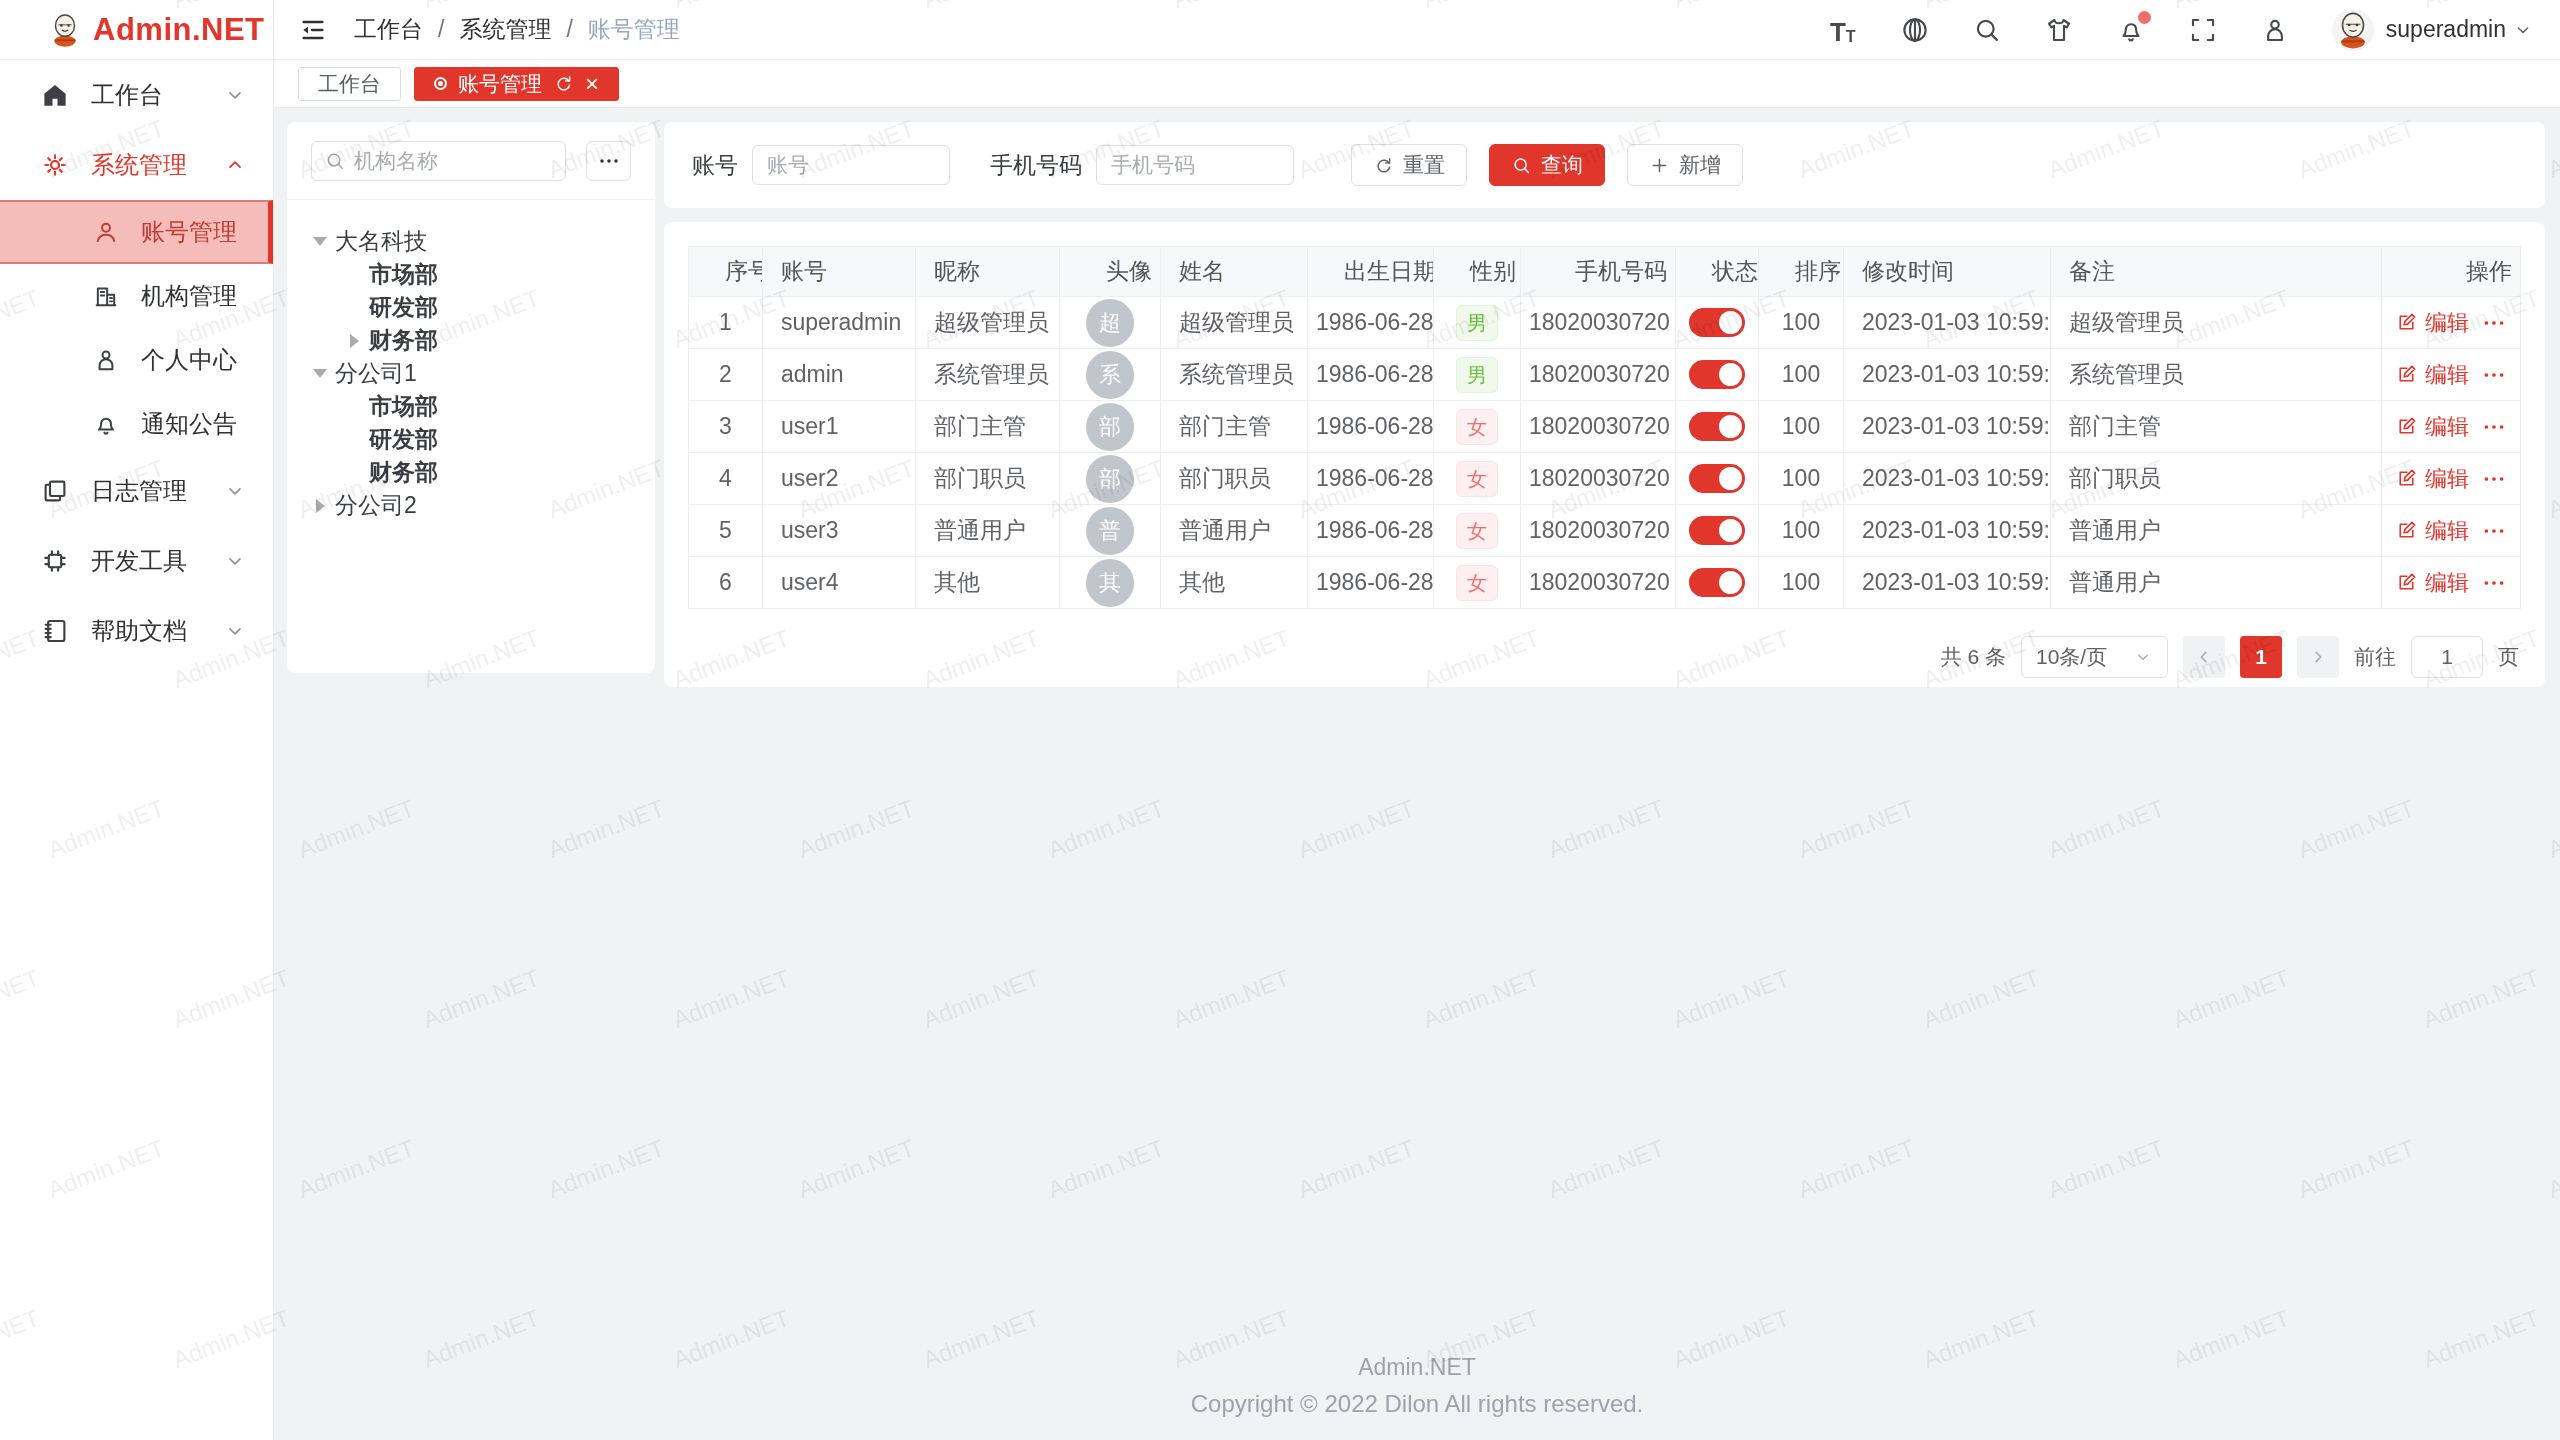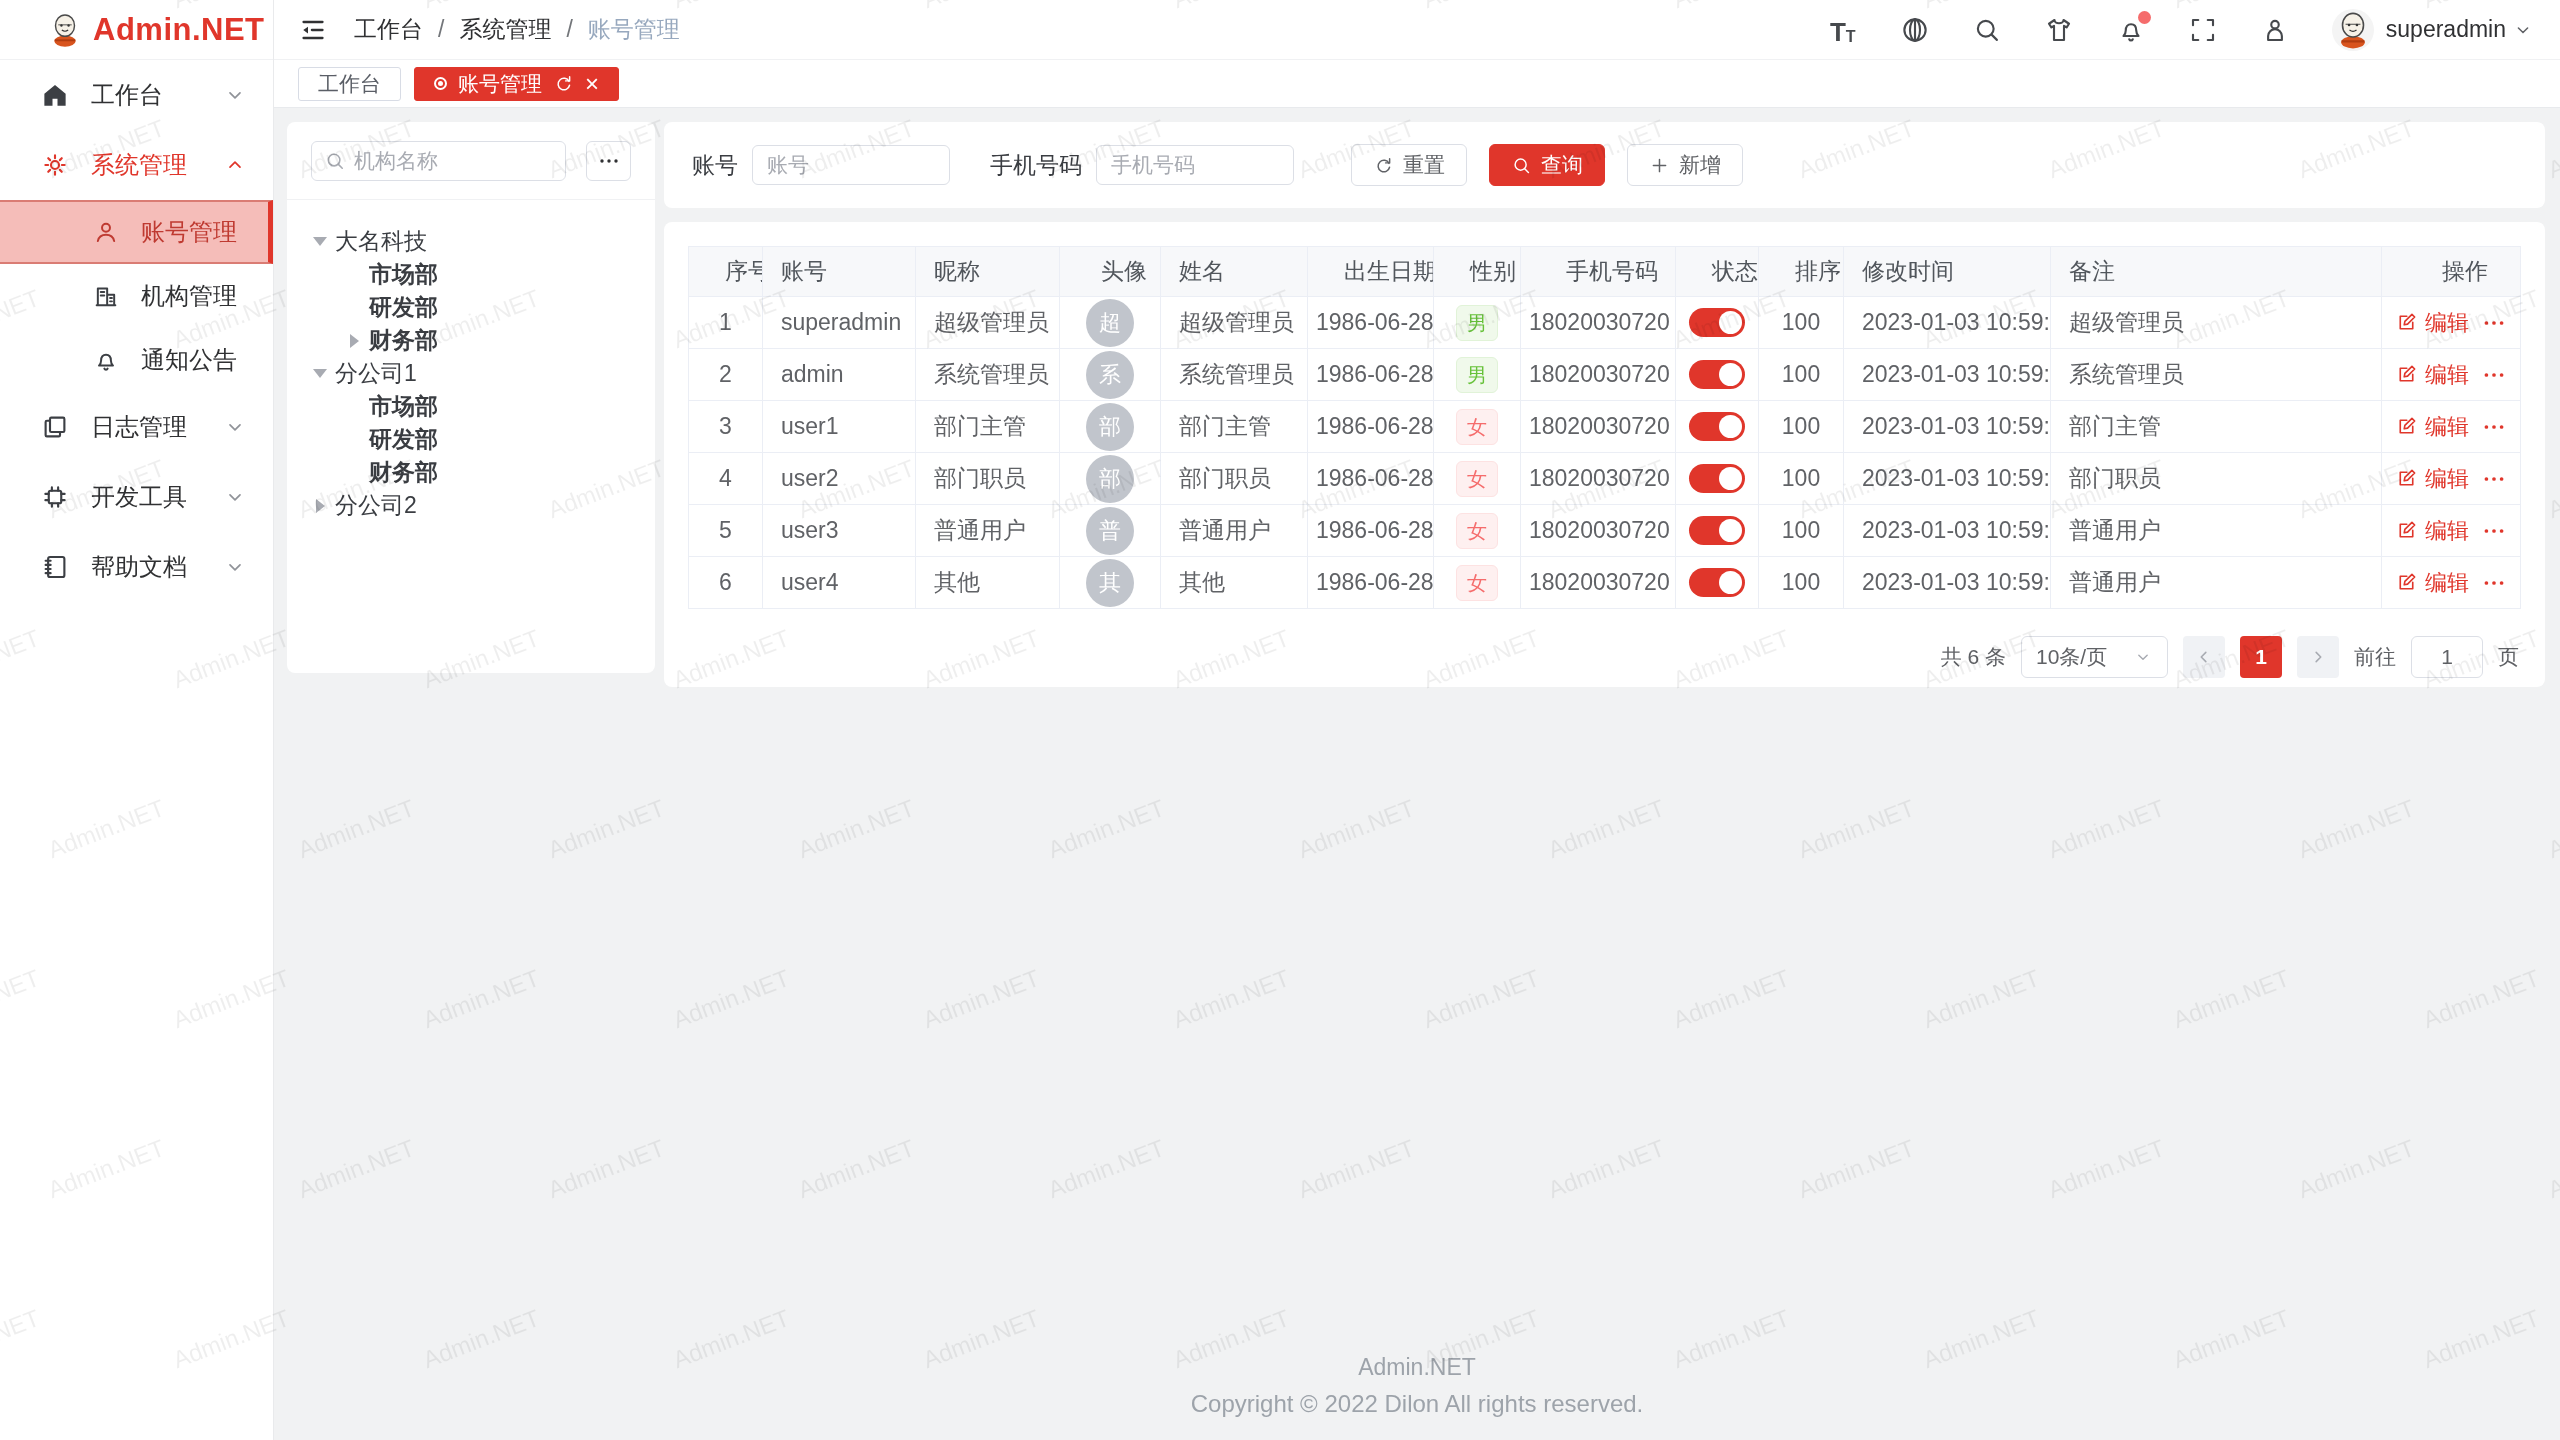--- a/index.html
+++ b/index.html
@@ -106,21 +106,21 @@
   .btn{height:42px;border-radius:6px;display:flex;align-items:center;gap:9px;padding:0 21px;font-size:21px;cursor:pointer;
     border:1.5px solid var(--border);background:#fff;color:var(--text2);font-family:inherit;white-space:nowrap;}
   .btn .ic{width:21px;height:21px;}
   .btn.primary{background:var(--primary);border-color:var(--primary);color:#fff;}
   .btn + .btn{margin-left:22px;}
   .btn.first{margin-left:57px;}
 
   .table-card{flex:1;padding:24px 24px 0;display:flex;flex-direction:column;min-height:0;}
   table{width:100%;border-collapse:collapse;table-layout:fixed;font-size:23px;color:var(--text2);}
   th,td{border:1px solid var(--tborder);padding:0 8px;white-space:nowrap;overflow:hidden;}
-  th{height:50px;background:#f7f8fa;font-weight:500;color:#51565c;text-align:center;padding-left:36px;}
+  th{height:50px;background:#f7f8fa;font-weight:500;color:#51565c;text-align:right;padding-left:36px;}
   td{height:52px;text-align:center;}
   th.al,td.al{text-align:left;padding-left:18px;}
   .avatar-chip{display:inline-flex;width:48px;height:48px;border-radius:50%;background:#c1c5cc;color:#fff;font-size:22px;
     align-items:center;justify-content:center;vertical-align:middle;}
   .badge{display:inline-block;font-size:20px;line-height:1;padding:7px 10px;border-radius:6px;border:1px solid transparent;}
   .badge.male{color:#67c23a;background:#f0f9eb;border-color:#e1f3d8;}
   .badge.female{color:#f56c6c;background:#fef0f0;border-color:#fde2e2;}
   .toggle{display:inline-block;width:56px;height:29px;border-radius:15px;background:var(--primary);position:relative;cursor:pointer;vertical-align:middle;}
   .toggle::after{content:"";position:absolute;top:3px;right:3px;width:23px;height:23px;border-radius:50%;background:#fff;}
   .op-cell{display:flex;align-items:center;justify-content:center;gap:12px;color:var(--primary);}
@@ -206,20 +206,29 @@
           <span class="mi-label">账号管理</span>
         </div>
         <div class="menu-item sub">
           <span class="mi-icon ic">
             <svg viewBox="0 0 24 24" fill="none" stroke="currentColor" stroke-width="1.7" stroke-linecap="round" stroke-linejoin="round">
               <path d="M5 20V5.5h8V20M4 20h16M13 20v-9h6v9"></path>
               <path d="M7.5 8.5h3M7.5 11.5h3M15.5 13.8h1.6M15.5 16.6h1.6"></path>
             </svg>
           </span>
           <span class="mi-label">机构管理</span>
+        </div>
+        <div class="menu-item sub">
+          <span class="mi-icon ic">
+            <svg viewBox="0 0 24 24" fill="none" stroke="currentColor" stroke-width="1.7" stroke-linecap="round" stroke-linejoin="round">
+              <circle cx="12" cy="7.7" r="3"></circle>
+              <path d="M6.5 20v-3.2a5.5 5.5 0 0 1 11 0V20z"></path>
+            </svg>
+          </span>
+          <span class="mi-label">个人中心</span>
         </div>
         <div class="menu-item sub">
           <span class="mi-icon ic">
             <svg viewBox="0 0 24 24" fill="none" stroke="currentColor" stroke-width="1.7" stroke-linecap="round" stroke-linejoin="round">
               <path d="M6 16.8h12c-1.2-1.2-1.8-2-1.8-4.4 0-3-1.6-5-4.2-5s-4.2 2-4.2 5c0 2.4-.6 3.2-1.8 4.4z"></path>
               <path d="M10.6 19.4a1.5 1.5 0 0 0 2.8 0"></path>
             </svg>
           </span>
           <span class="mi-label">通知公告</span>
         </div>

